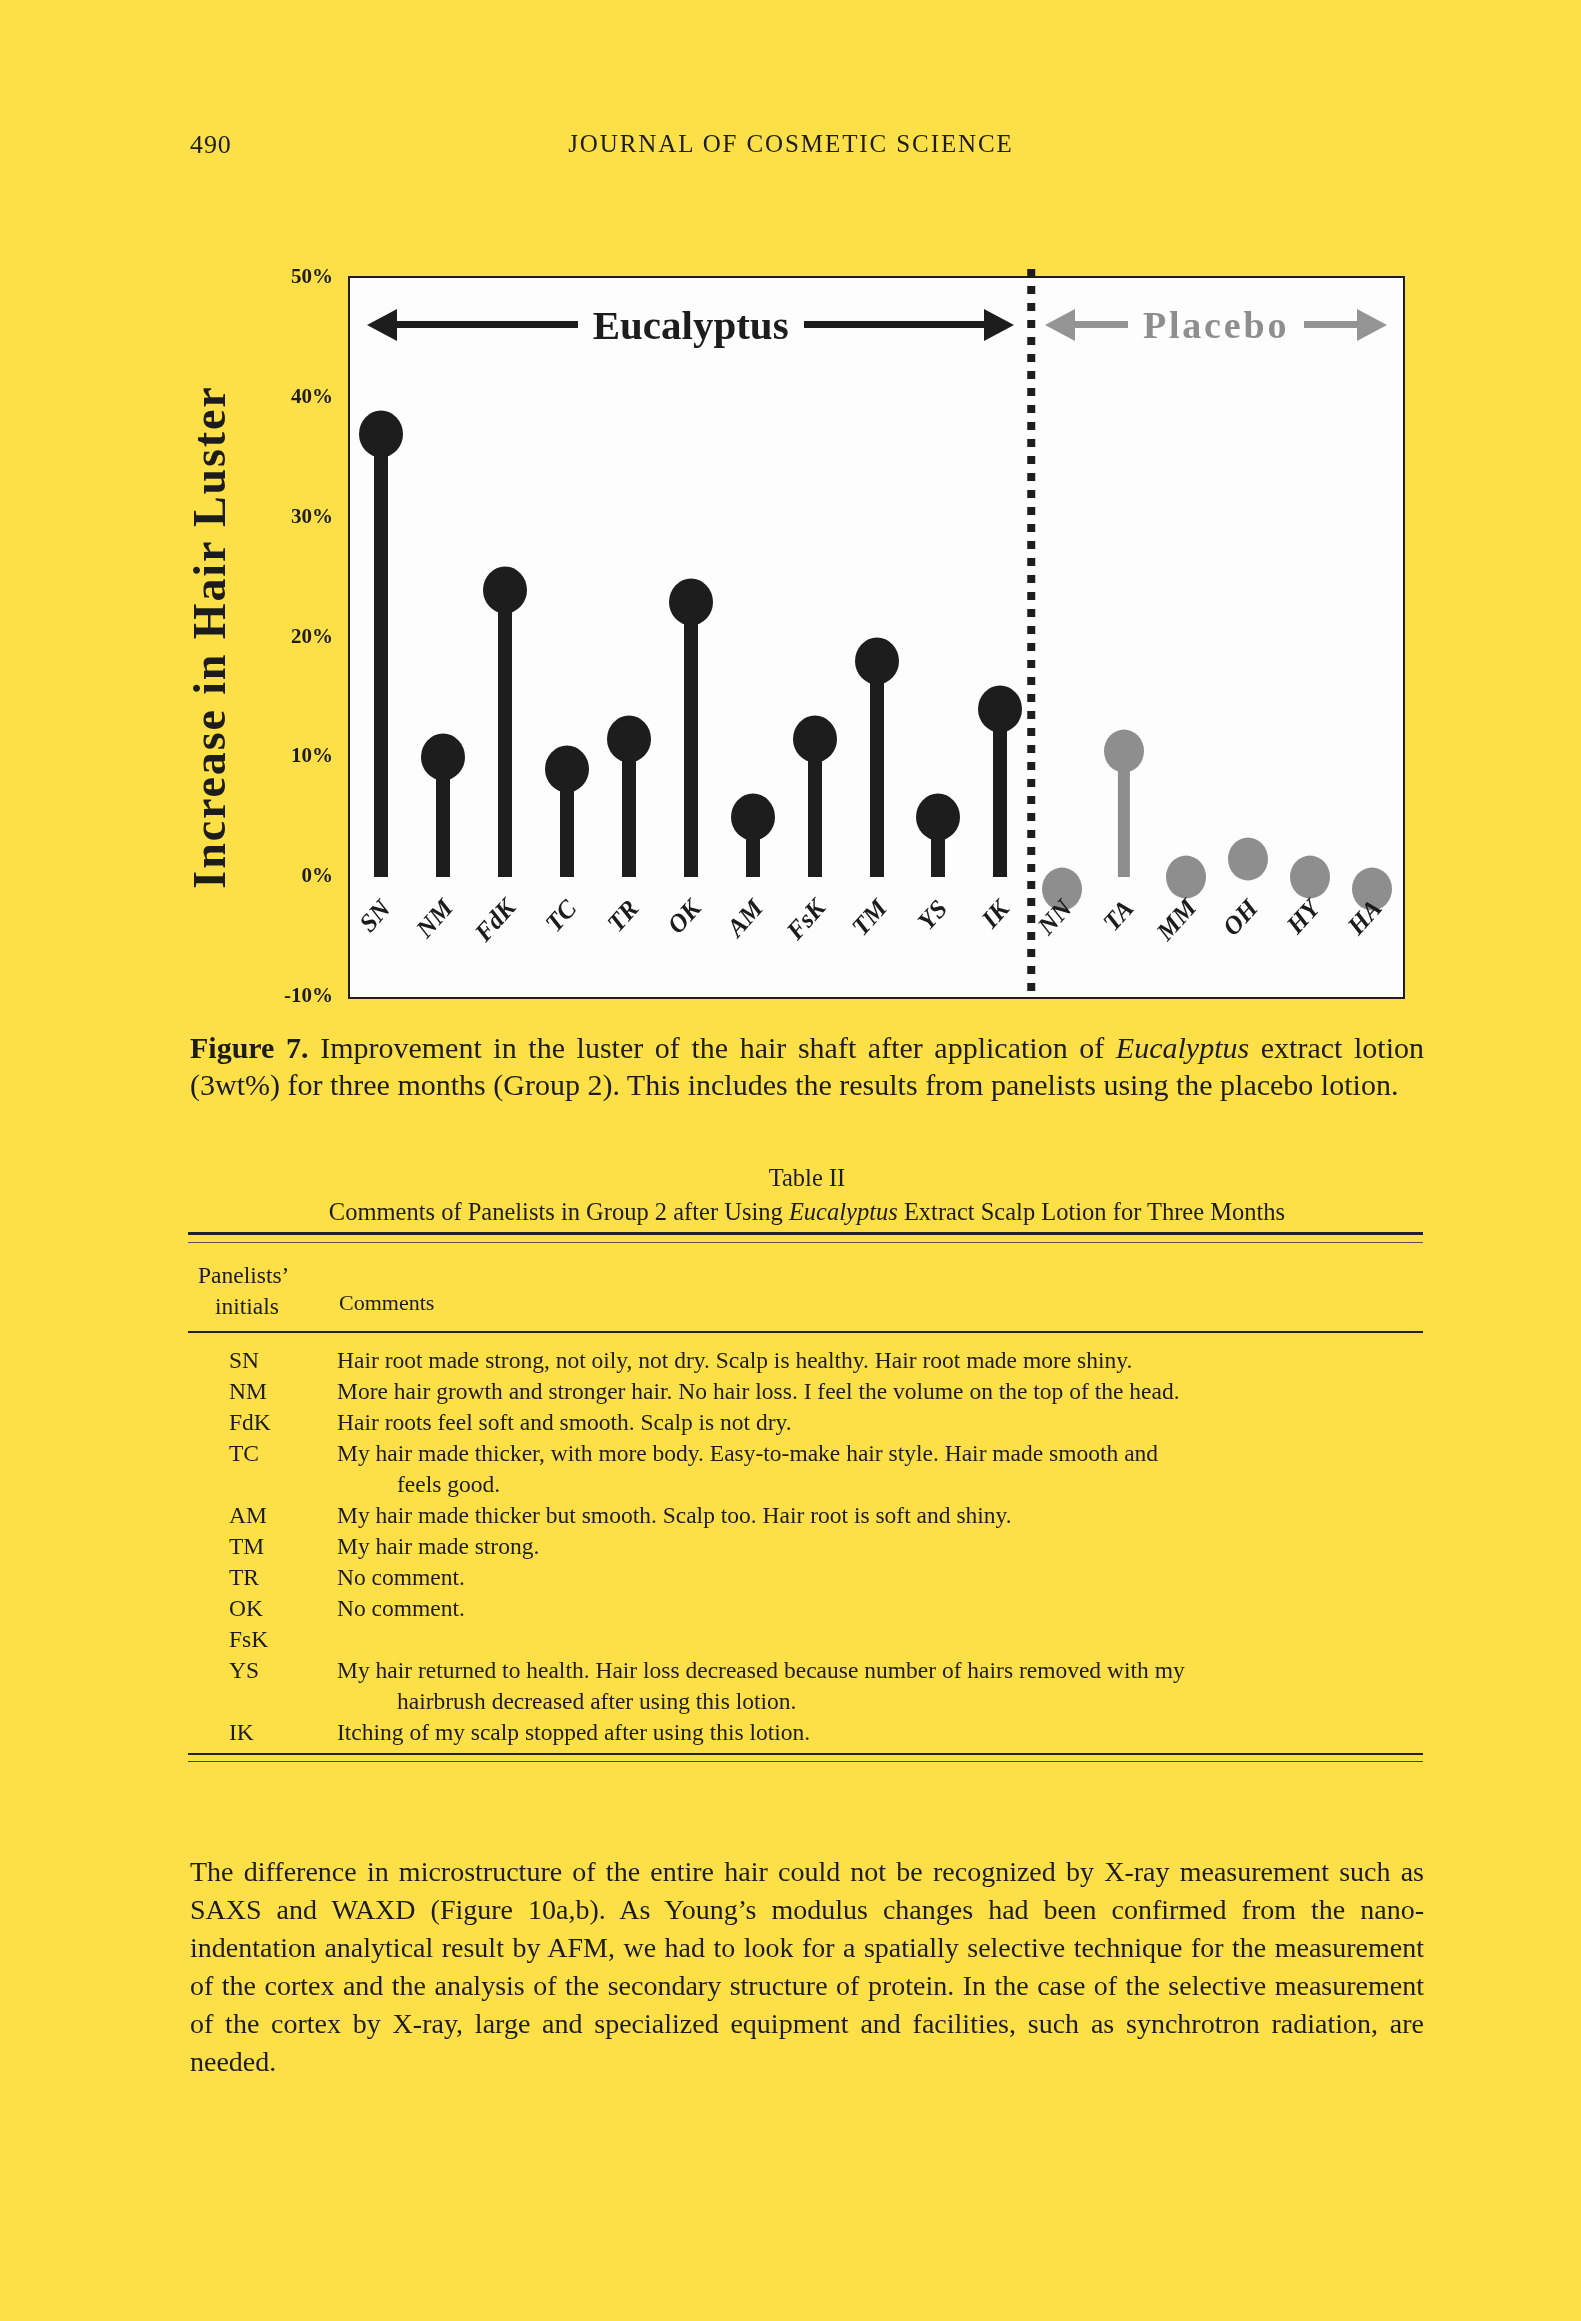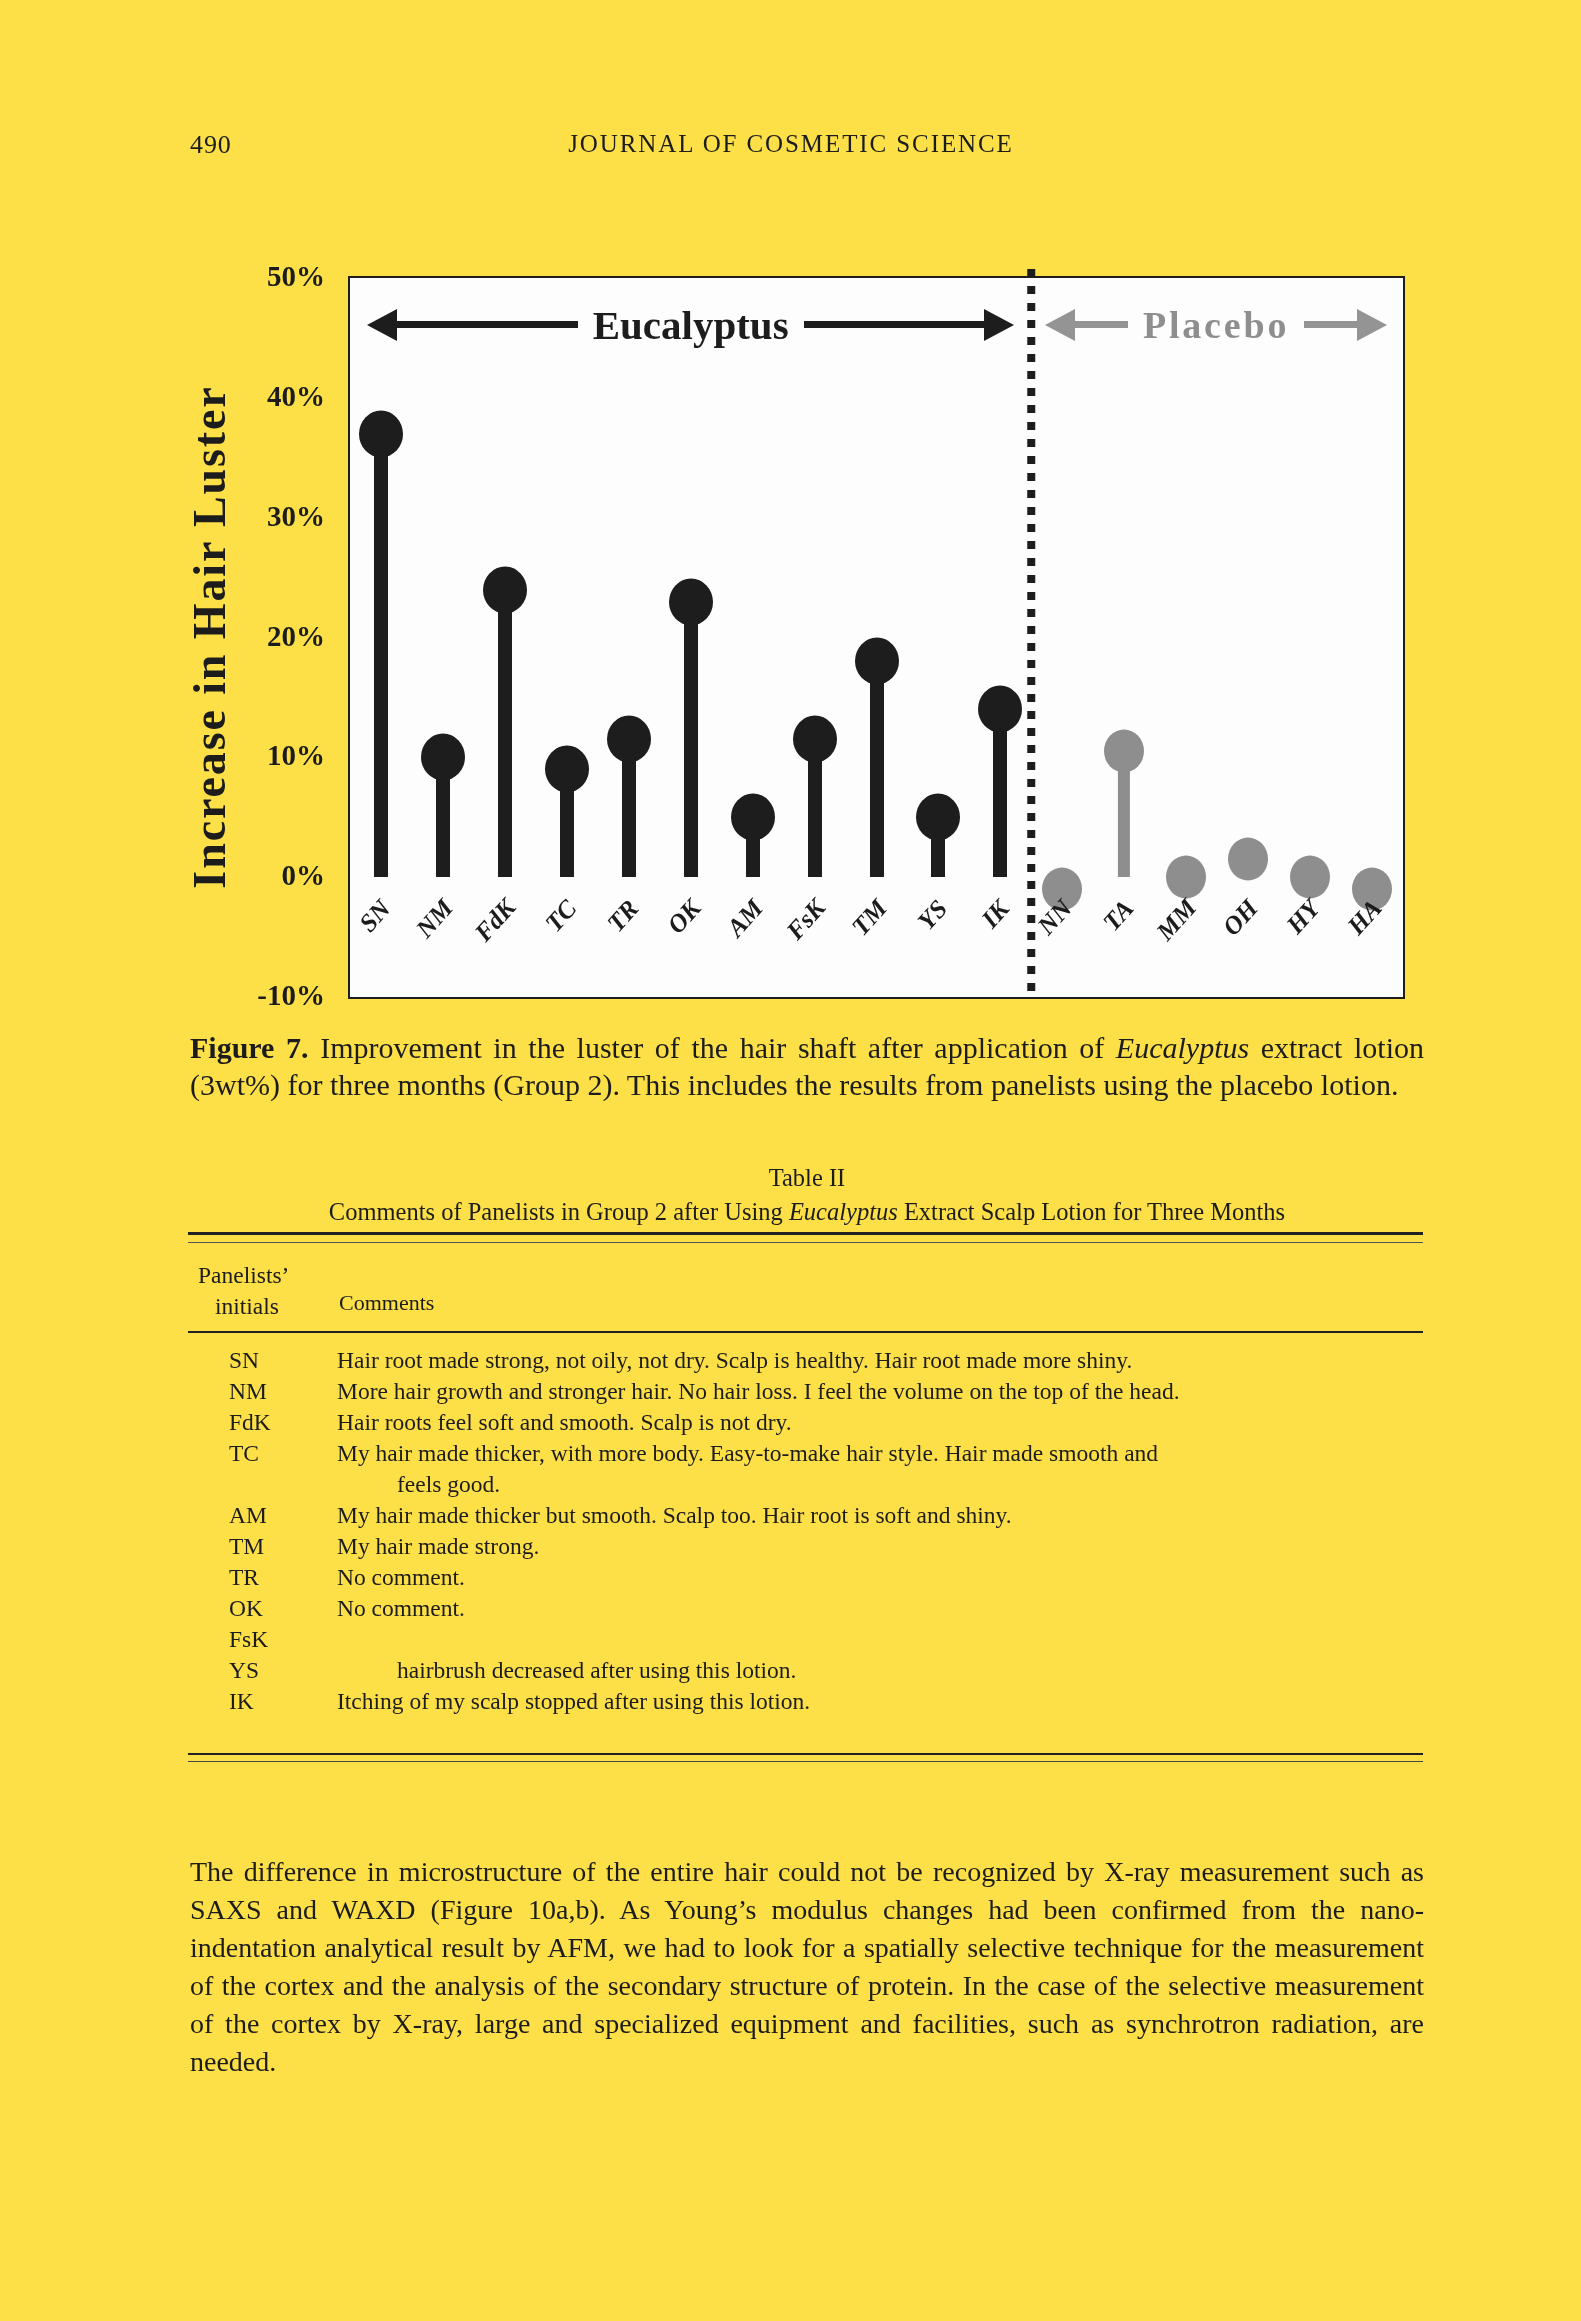--- a/index.html
+++ b/index.html
@@ -15,21 +15,21 @@
   
   .page-number{position:absolute;left:190px;top:130px;font-size:26px;letter-spacing:0.9px;}
   .journal-title{position:absolute;left:0;top:130px;width:100%;text-align:center;font-size:25px;letter-spacing:1.9px;}
   
   .y-title{
     position:absolute;left:209px;top:637px;
     transform:translate(-50%,-50%) rotate(-90deg);
     font-size:46px;font-weight:bold;white-space:nowrap;letter-spacing:1.9px;
   }
   .y-labels{position:absolute;left:224px;top:276px;width:109px;height:719px;}
-  .y-tick{position:absolute;right:8px;transform:translateY(-50%);font-size:29px;font-weight:bold;white-space:nowrap;}
+  .y-tick{position:absolute;right:0;transform:translateY(-50%);font-size:21px;font-weight:bold;white-space:nowrap;}
   .plot{
     position:absolute;left:348px;top:276px;width:1053px;height:719px;
     border:2.8px solid #1e1e1e;background:#fdfdfd;
   }
   .separator{
     position:absolute;top:-9.4px;bottom:0;width:7.5px;transform:translateX(-50%);
     background-image:repeating-linear-gradient(to bottom,#1d1d1d 0px,#1d1d1d 8.5px,transparent 8.5px,transparent 17px);
   }
   .arrow-row{position:absolute;height:41px;top:26px;display:flex;align-items:center;}
   .arrow-line{flex:1;height:6.6px;}
@@ -233,20 +233,21 @@
         <div class="tcomment">
           <div class="cline">No comment.</div>
         </div>
       </div>
       <div class="trow">
         <div class="tinit">FsK</div>
       </div>
       <div class="trow">
         <div class="tinit">YS</div>
         <div class="tcomment">
+          <div class="cline">My hair returned to health. Hair loss decreased because number of hairs removed with my</div>
           <div class="cline cont">hairbrush decreased after using this lotion.</div>
         </div>
       </div>
       <div class="trow">
         <div class="tinit">IK</div>
         <div class="tcomment">
           <div class="cline">Itching of my scalp stopped after using this lotion.</div>
         </div>
       </div>
     </div>

